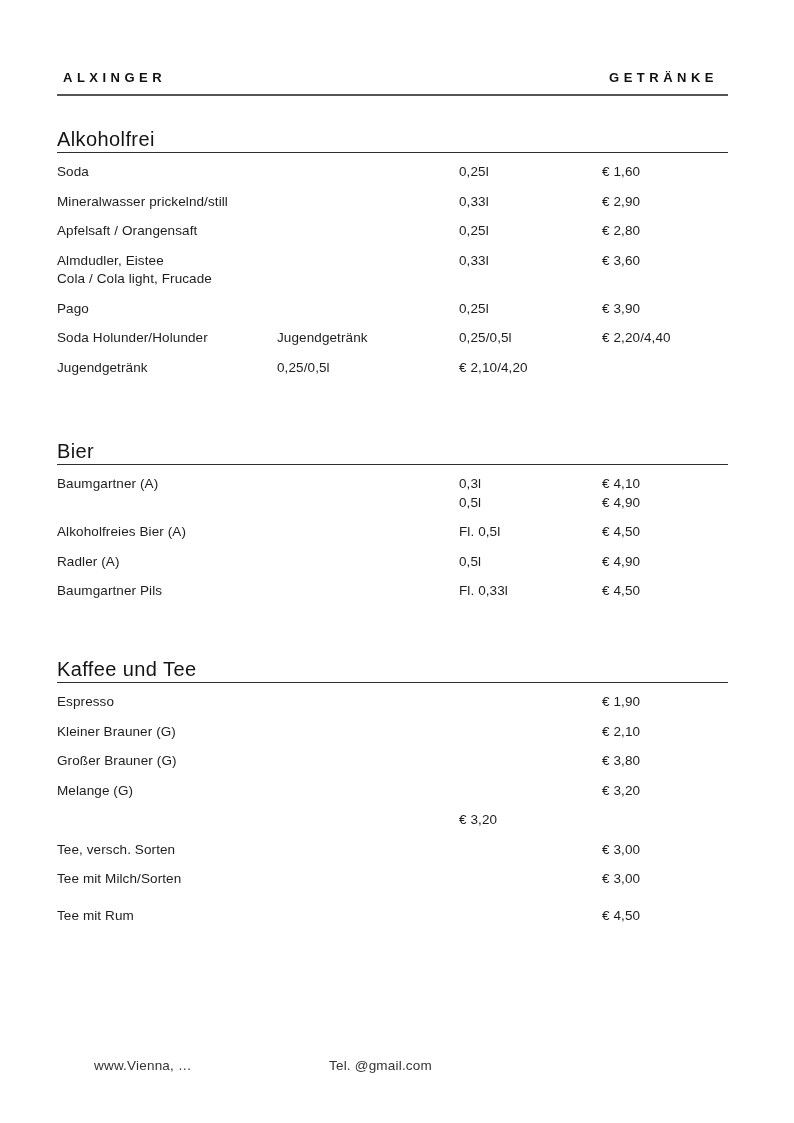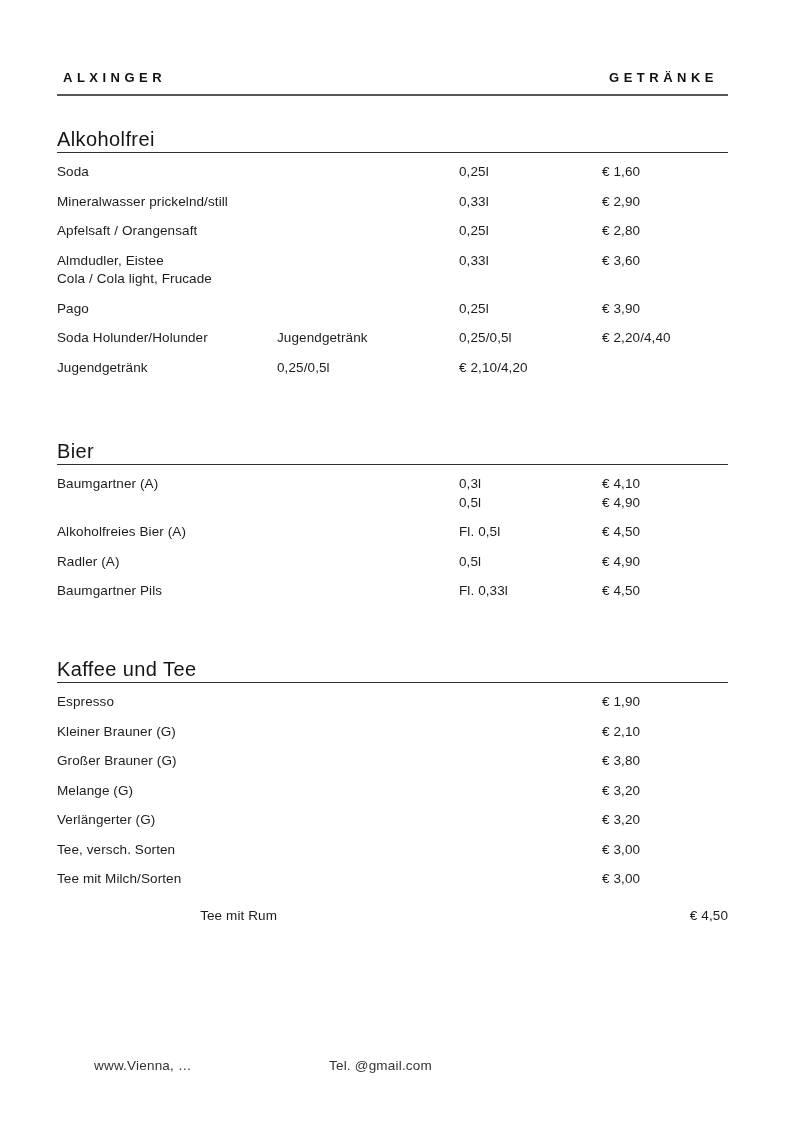--- a/index.html
+++ b/index.html
@@ -66,21 +66,21 @@
   .menu-item-row {
     display: grid;
     grid-template-columns: 220px 182px 143px 1fr;
     align-items: start;
     margin-bottom: 11px;
     font-size: 13.5px;
     line-height: 18.5px;
     letter-spacing: 0.1px;
   }
   .menu-item-row.gap-small { margin-top: 6px; }
-  .menu-item-row.gap-large { margin-top: 18px; text-align: right; }
+  .menu-item-row.gap-large { margin-top: 18px; }
   .cell div { line-height: 18.5px; }
   
   .page-footer {
     position: absolute;
     top: 1058px;
     left: 57px;
     right: 66px;
     height: 20px;
     font-size: 13.5px;
     color: var(--footer-text, #333333);
@@ -304,23 +304,20 @@
               <div>Melange (G)</div>
             </div>
     <div class="cell"></div>
     <div class="cell"></div>
     <div class="cell">
               <div>€ 3,20</div>
             </div>
   </div>
 
   <div class="menu-item-row">
-    <div class="cell">
-              <div>Verlängerter (G)</div>
-            </div>
     <div class="cell"></div>
     <div class="cell"></div>
     <div class="cell">
               <div>€ 3,20</div>
             </div>
   </div>
 
   <div class="menu-item-row">
     <div class="cell">
               <div>Tee, versch. Sorten</div>

